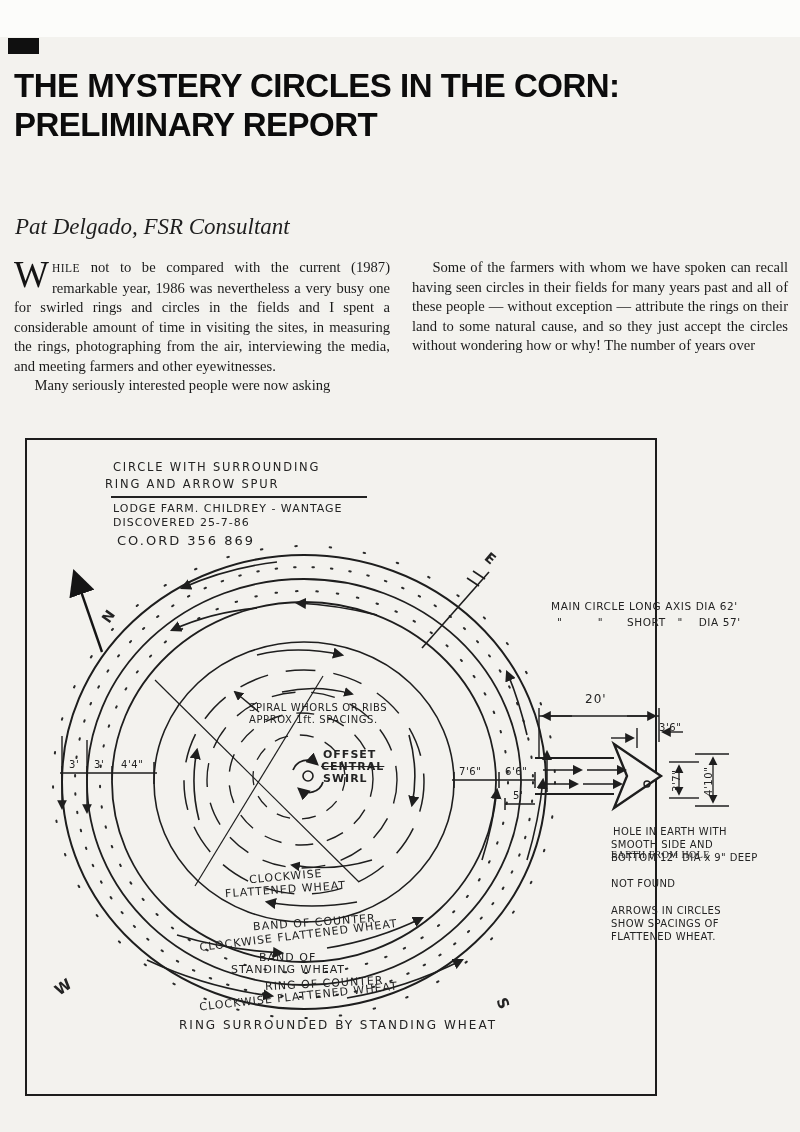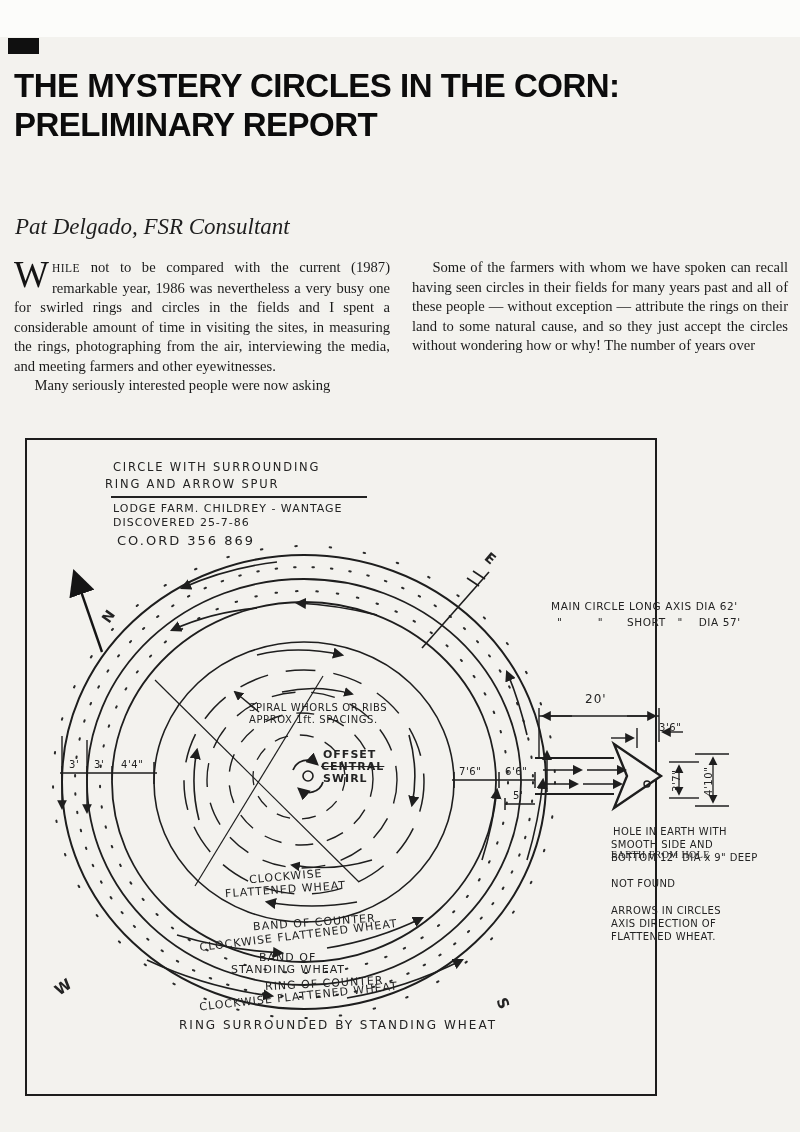--- a/index.html
+++ b/index.html
@@ -216,21 +216,21 @@
 
   <div>
     <div class="dg-label dg-note" style="left:586px;top:385px;">HOLE IN EARTH WITH</div>
     <div class="dg-label dg-note" style="left:584px;top:398px;">SMOOTH SIDE AND</div>
     <div class="dg-label dg-note" style="left:584px;top:411px;">BOTTOM 12" DIA x 9" DEEP</div>
     <div class="dg-label dg-note" style="left:584px;top:408px;font-family:Liberation Serif, serif;">EARTH FROM HOLE</div>
     <div class="dg-label dg-note" style="left:584px;top:437px;">NOT FOUND</div>
   </div>
   <div>
     <div class="dg-label dg-note" style="left:584px;top:464px;">ARROWS IN CIRCLES</div>
-    <div class="dg-label dg-note" style="left:584px;top:477px;">AXIS DIRECTION OF</div>
+    <div class="dg-label dg-note" style="left:584px;top:477px;">SHOW SPACINGS OF</div>
     <div class="dg-label dg-note" style="left:584px;top:490px;">FLATTENED WHEAT.</div>
   </div>
 
   <div class="dg-label dg-small" style="left:42px;top:319px;">3'</div>
   <div class="dg-label dg-small" style="left:67px;top:319px;">3'</div>
   <div class="dg-label dg-small" style="left:94px;top:319px;">4'4"</div>
   <div class="dg-label dg-small" style="left:432px;top:326px;">7'6"</div>
   <div class="dg-label dg-small" style="left:478px;top:326px;">6'6"</div>
   <div class="dg-label dg-small" style="left:486px;top:350px;">5'</div>
   <div class="dg-label" style="left:558px;top:252px;font-size:12px;">20'</div>

